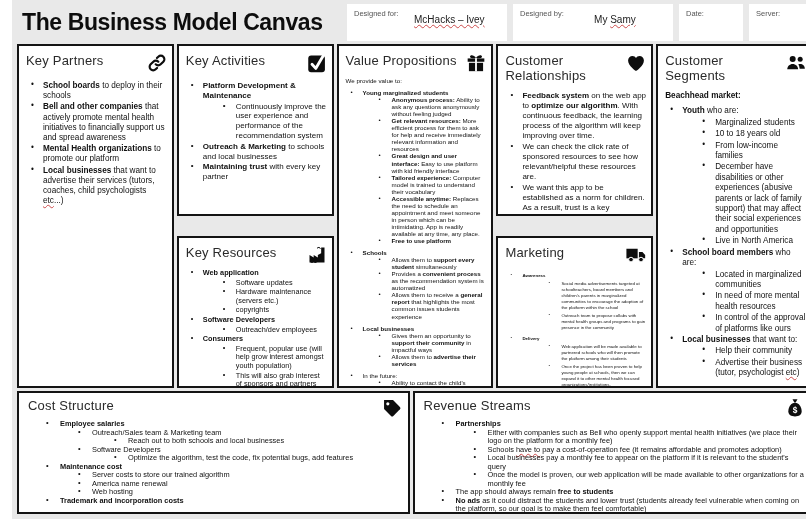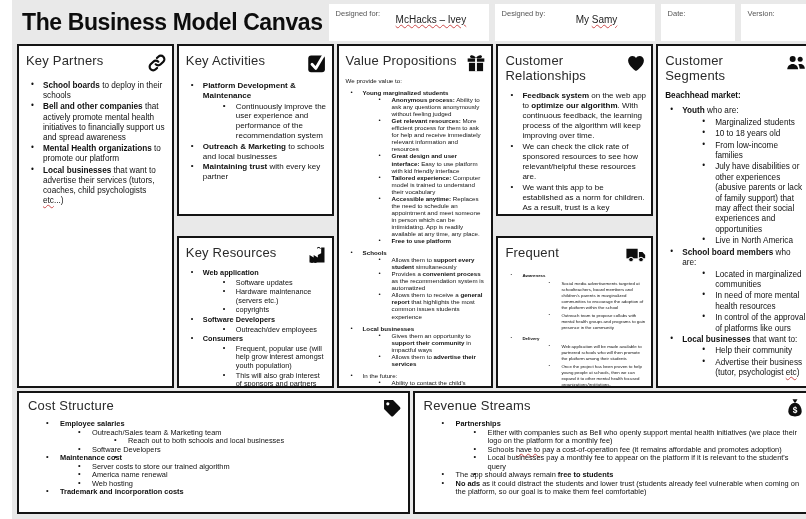--- a/index.html
+++ b/index.html
@@ -12,21 +12,21 @@
     position:relative;overflow:hidden;margin-left:12px;
   }
   
   .header{height:37px;display:flex;gap:6px;align-items:stretch;flex:none;}
   .page-title{
     flex:1;margin:0;align-self:center;padding-left:5px;
     font-size:23px;font-weight:bold;color:#0d0d0d;letter-spacing:-0.4px;white-space:nowrap;
   }
   .hbox{background:#fff;display:flex;align-items:flex-start;padding:5px 7px;flex:none;}
   .hb-lg{width:160px;}
-  .hb-sm{width:74px;}
+  .hb-sm{width:64px;}
   .hlabel{font-size:7.5px;color:#555;white-space:nowrap;}
   .hval{font-size:10px;color:#222;margin:5px auto 0 auto;white-space:nowrap;}
   
   .grid{flex:1;display:grid;grid-template-columns:repeat(5,1fr);gap:3px;min-height:0;}
   .colsplit{display:flex;flex-direction:column;gap:20px;min-height:0;}
   .colsplit .box.top{height:172px;flex:none;}
   .colsplit .box.bot{flex:1;}
   .box{
     background:#fff;border:2px solid #141414;position:relative;overflow:hidden;
     padding:7px 5px 4px 7px;
@@ -78,21 +78,21 @@
           <span class="hval"><span class="u">McHacks – Ivey</span></span>
         </div>
         <div class="hbox hb-lg">
           <span class="hlabel">Designed by:</span>
           <span class="hval"><span>My </span><span class="u">Samy</span></span>
         </div>
         <div class="hbox hb-sm">
           <span class="hlabel">Date:</span>
         </div>
         <div class="hbox hb-sm">
-          <span class="hlabel">Version:</span>
+          <span class="hlabel">Server:</span>
         </div>
       </div>
   </div>
 
   <div class="grid">
 
     <section class="box sec-kp">
       <div class="box-head">
         <span class="box-title">Key Partners</span>
         <span class="icon">
@@ -200,21 +200,21 @@
             </span>
         </div>
         <div class="box-body">
             <div class="item l1"><span class="bullet">•</span><span class="b">Feedback system</span><span> on the web app to </span><span class="b">optimize our algorithm</span><span>. With continuous feedback, the learning process of the algorithm will keep improving over time.</span></div>
             <div class="item l1"><span class="bullet">•</span><span>We can check the click rate of sponsored resources to see how relevant/helpful these resources are.</span></div>
             <div class="item l1"><span class="bullet">•</span><span>We want this app to be established as a norm for children. As a result, trust is a key component to the platform's success.</span></div>
           </div>
       </section>
       <section class="box bot sec-ch">
         <div class="box-head">
-          <span class="box-title">Frequent</span>
+          <span class="box-title">Marketing</span>
           <span class="icon">
               <svg viewBox="0 0 24 24">
                 <rect x="0.5" y="4.5" width="13.5" height="11.5" fill="#0d0d0d"></rect>
                 <path d="M15.5 8.5h4.2l3.3 3.5v4h-7.5z" fill="#0d0d0d"></path>
                 <circle cx="6" cy="17.5" r="2.8" fill="#0d0d0d" stroke="#fff" stroke-width="1.2"></circle>
                 <circle cx="18" cy="17.5" r="2.8" fill="#0d0d0d" stroke="#fff" stroke-width="1.2"></circle>
               </svg>
             </span>
         </div>
         <div class="box-body">
@@ -241,21 +241,21 @@
               <path d="M14.8 13.6c.7-.3 1.4-.4 2.2-.4 3.1 0 5.6 2.4 5.6 5.6h-6.2c-.2-2-.8-3.8-1.6-5.2z" fill="#0d0d0d"></path>
             </svg>
           </span>
       </div>
       <div class="box-body">
           <div class="item l0"><span class="b">Beachhead market:</span></div>
           <div class="item l1 sp"><span class="bullet">•</span><span class="b">Youth</span><span> who are:</span></div>
           <div class="item l2"><span class="bullet">•</span><span>Marginalized students</span></div>
           <div class="item l2"><span class="bullet">•</span><span>10 to 18 years old</span></div>
           <div class="item l2"><span class="bullet">•</span><span>From low-income families</span></div>
-          <div class="item l2"><span class="bullet">•</span><span>July have disabilities or other experiences (abusive parents or lack of family support) that may affect their social experiences and opportunities</span></div>
+          <div class="item l2"><span class="bullet">•</span><span>December have disabilities or other experiences (abusive parents or lack of family support) that may affect their social experiences and opportunities</span></div>
           <div class="item l2"><span class="bullet">•</span><span>Live in North America</span></div>
           <div class="item l1"><span class="bullet">•</span><span class="b">School board members</span><span> who are:</span></div>
           <div class="item l2"><span class="bullet">•</span><span>Located in marginalized communities</span></div>
           <div class="item l2"><span class="bullet">•</span><span>In need of more mental health resources</span></div>
           <div class="item l2"><span class="bullet">•</span><span>In control of the approval of platforms like ours</span></div>
           <div class="item l1"><span class="bullet">•</span><span class="b">Local businesses</span><span> that want to:</span></div>
           <div class="item l2"><span class="bullet">•</span><span>Help their community</span></div>
           <div class="item l2"><span class="bullet">•</span><span>Advertise their business (tutor, psychologist </span><span class="u">etc</span><span>)</span></div>
         </div>
     </section>
@@ -271,21 +271,21 @@
               <path d="M13.2 2.5l8.3 8.3a2 2 0 0 1 0 2.8l-7.9 7.9a2 2 0 0 1-2.8 0L2.5 13.2V2.5z" fill="#0d0d0d"></path>
               <circle cx="7" cy="7" r="1.9" fill="#fff"></circle>
             </svg>
           </span>
       </div>
       <div class="box-body">
           <div class="item l1"><span class="bullet">•</span><span class="b">Employee salaries</span></div>
           <div class="item l2"><span class="bullet">•</span><span>Outreach/Sales team &amp; Marketing team</span></div>
           <div class="item l3"><span class="bullet">•</span><span>Reach out to both schools and local businesses</span></div>
           <div class="item l2"><span class="bullet">•</span><span>Software Developers</span></div>
-          <div class="item l3"><span class="bullet">•</span></div>
+          <div class="item l3"><span class="bullet">•</span><span>Optimize the algorithm, test the code, fix potential bugs, add features</span></div>
           <div class="item l1"><span class="bullet">•</span><span class="b">Maintenance cost</span></div>
           <div class="item l2"><span class="bullet">•</span><span>Server costs to store our trained algorithm</span></div>
           <div class="item l2"><span class="bullet">•</span><span>America name renewal</span></div>
           <div class="item l2"><span class="bullet">•</span><span>Web hosting</span></div>
           <div class="item l1"><span class="bullet">•</span><span class="b">Trademark and incorporation costs</span></div>
         </div>
     </section>
     <section class="box wide sec-rev">
       <div class="box-head">
         <span class="box-title">Revenue Streams</span>
@@ -295,20 +295,20 @@
               <path d="M12 5.8c4.8 0 8 5.2 8 10.2 0 4.2-3.4 6.2-8 6.2s-8-2-8-6.2c0-5 3.2-10.2 8-10.2z" fill="#0d0d0d"></path>
               <text x="12" y="17.5" font-size="10" font-weight="bold" fill="#fff" text-anchor="middle" font-family="Liberation Sans,sans-serif">$</text>
             </svg>
           </span>
       </div>
       <div class="box-body">
           <div class="item l1"><span class="bullet">•</span><span class="b">Partnerships</span></div>
           <div class="item l2"><span class="bullet">•</span><span>Either with companies such as Bell who openly support mental health initiatives (we place their logo on the platform for a monthly fee)</span></div>
           <div class="item l2"><span class="bullet">•</span><span>Schools </span><span class="u">have to</span><span> pay a cost-of-operation fee (it remains affordable and promotes adoption)</span></div>
           <div class="item l2"><span class="bullet">•</span><span>Local businesses pay a monthly fee to appear on the platform if it is relevant to the student's query</span></div>
-          <div class="item l2"><span class="bullet">•</span></div>
+          <div class="item l2"><span class="bullet">•</span><span>Once the model is proven, our web application will be made available to other organizations for a monthly fee</span></div>
           <div class="item l1"><span class="bullet">•</span><span>The app should always remain </span><span class="b">free to students</span></div>
           <div class="item l1"><span class="bullet">•</span><span class="b">No ads</span><span> as it could distract the students and lower trust (students already feel vulnerable when coming on the platform, so our goal is to make them feel comfortable)</span></div>
         </div>
     </section>
   </div>
 
 </div>
 
 </body></html>

